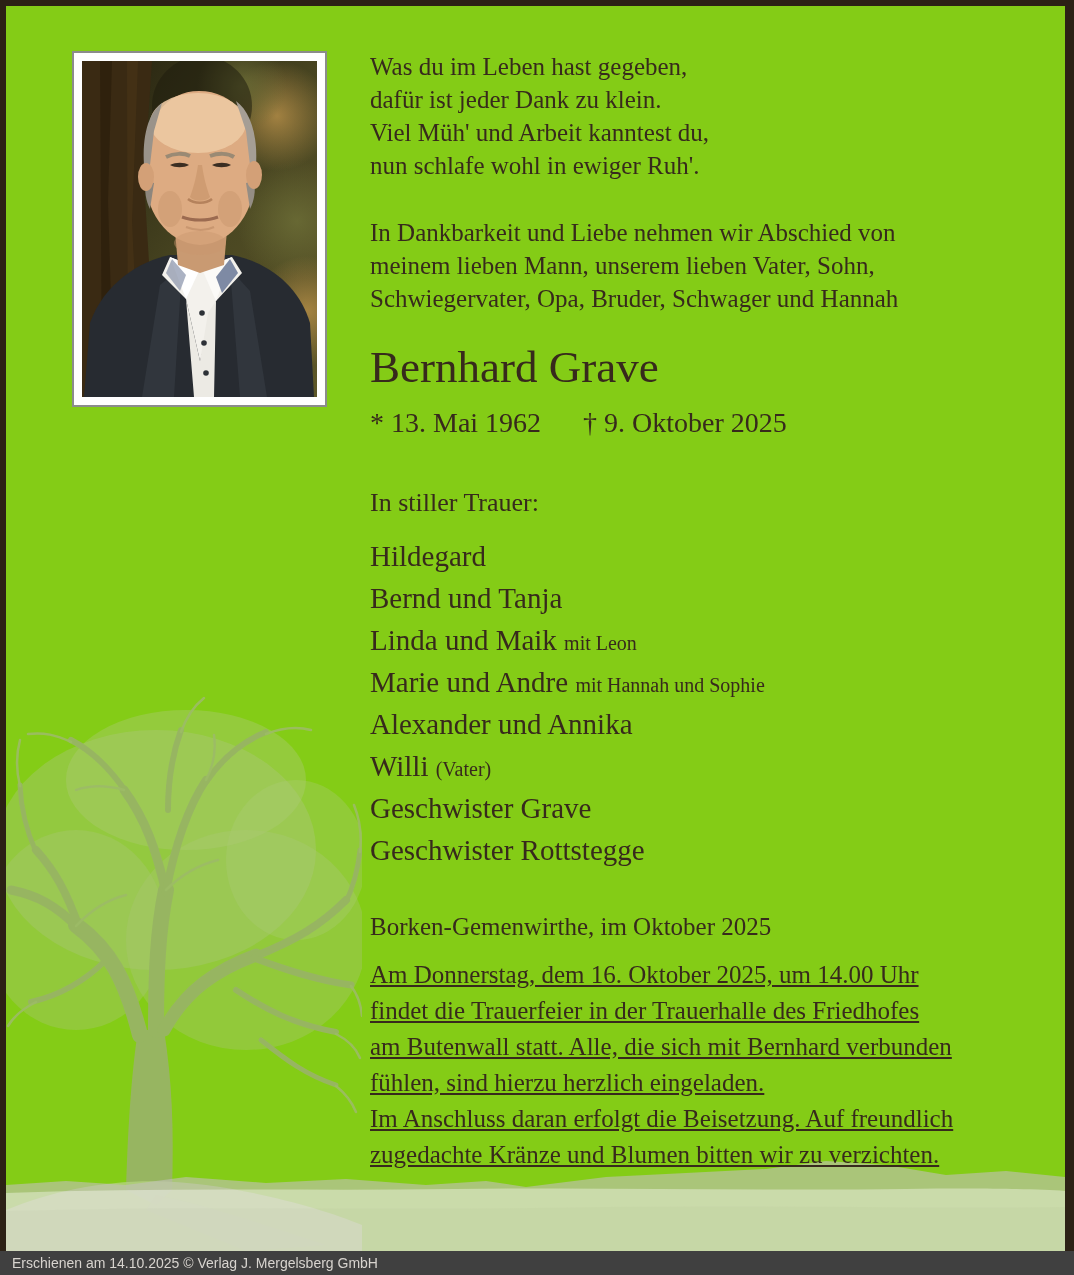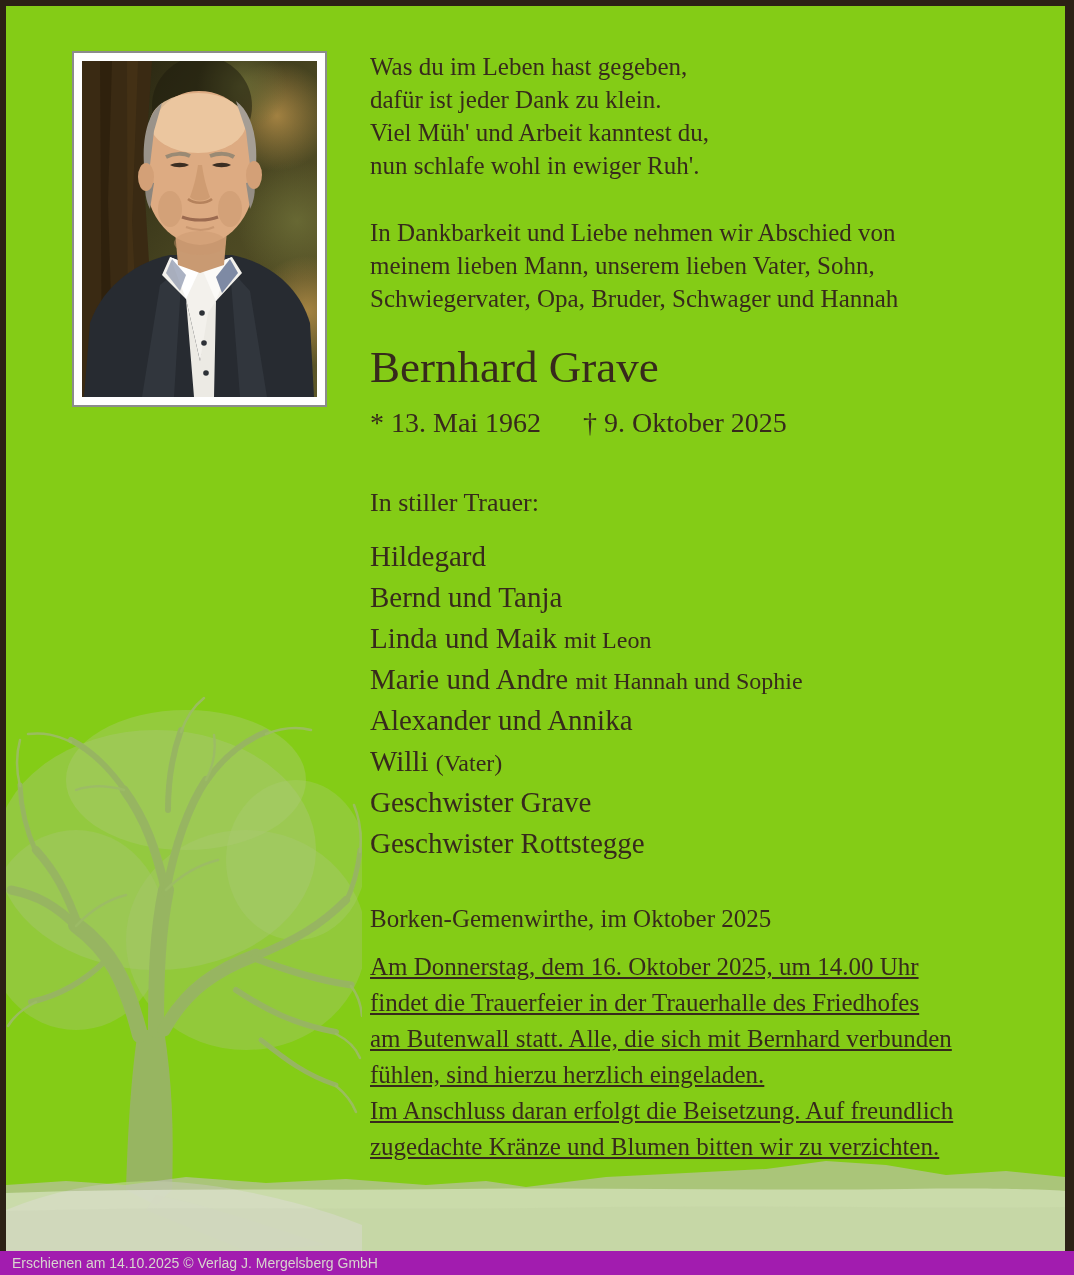--- a/index.html
+++ b/index.html
@@ -41,27 +41,27 @@
     color:#372a1c; z-index:2;
   }
   .poem { margin-top:6px; font-size:25px; line-height:33px; }
   .dedication { margin-top:34px; font-size:25px; line-height:33px; }
   .name { margin-top:26px; font-size:45px; line-height:52px; font-weight:normal; }
   .dates { margin-top:14px; font-size:28px; line-height:32px; }
   .dates .death { margin-left:42px; }
   .trauer-label { margin-top:48px; font-size:26px; line-height:32px; }
   .mourners { margin-top:18px; }
   .mourner-row { font-size:29px; line-height:39px; }
-  .mourner-row .m-sub { font-size:24px; }
+  .mourner-row .m-sub { font-size:20px; }
   .place-date { margin-top:38px; font-size:25px; line-height:32px; }
   .funeral { margin-top:14px; font-size:25px; line-height:36px;text-decoration:underline; }
   
   .footer {
     position:absolute; left:0; right:0; bottom:0; height:24px;
-    background:#a21caf;
+    background:#404040;
     color:#d8d4cf;
     font-family:"Liberation Sans", sans-serif;
     font-size:14px; line-height:24px;
     padding-left:12px;
     z-index:4;
   }
 </style>
 </head>
 <body>
 

